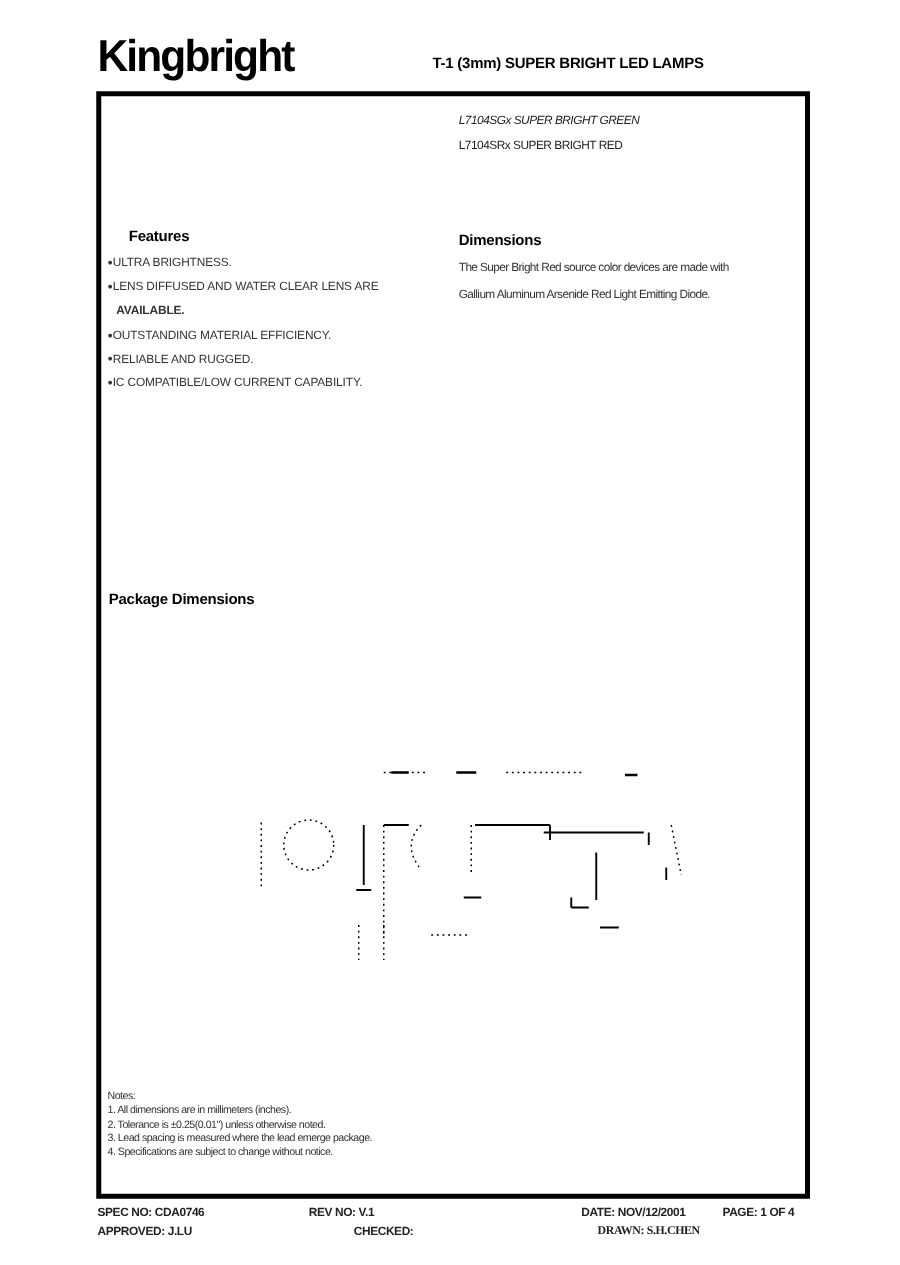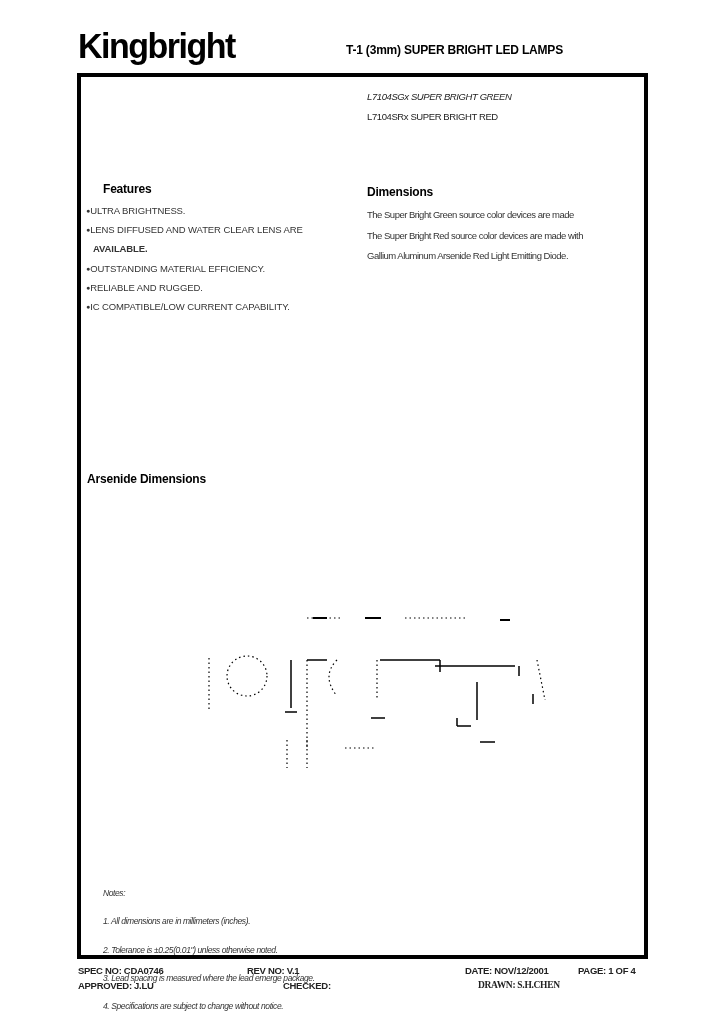--- a/index.html
+++ b/index.html
@@ -96,21 +96,21 @@
 
     .notes {
       left: 86px;
       top: 871px;
       font-size: 8.5px;
       line-height: 11.3px;
       color: #333;
       letter-spacing: -0.4px;
       white-space: nowrap;
     }
-    .notes p { margin: 17px; font-style: italic; }
+    .notes p { margin: 0; }
 
     .footer {
       font-size: 9.5px;
       font-weight: bold;
       color: #222;
       letter-spacing: -0.3px;
       white-space: nowrap;
       text-align: right;
     }
   </style>
@@ -130,26 +130,25 @@
   <li><span class="bullet">●</span><span>ULTRA BRIGHTNESS.</span></li>
   <li><span class="bullet">●</span><span>LENS DIFFUSED AND WATER CLEAR LENS ARE</span></li>
   <li class="cont">AVAILABLE.</li>
   <li><span class="bullet">●</span><span>OUTSTANDING MATERIAL EFFICIENCY.</span></li>
   <li><span class="bullet">●</span><span>RELIABLE AND RUGGED.</span></li>
   <li><span class="bullet">●</span><span>IC COMPATIBLE/LOW CURRENT CAPABILITY.</span></li>
 </ul>
 
 <div class="abs section-h" style="left:367px; top:185px;">Dimensions</div>
 <div class="abs desc">
-  <p>The Super Bright Green source color devices are made</p>
   <p>The Super Bright Red source color devices are made with</p>
   <p>Gallium Aluminum Arsenide Red Light Emitting Diode.</p>
 </div>
 
-<div class="abs section-h" style="left:87px; top:472px;">Arsenide Dimensions</div>
+<div class="abs section-h" style="left:87px; top:472px;">Package Dimensions</div>
 
 <svg class="abs drawing" viewBox="0 0 380 200" width="380" height="200">
   <g stroke="#000" fill="none" stroke-width="1.2" stroke-dasharray="1.5 3">
 
     <line x1="112" y1="28" x2="148" y2="28"></line>
     <line x1="210" y1="28" x2="272" y2="28"></line>
 
     <line x1="14" y1="68" x2="14" y2="120"></line>
     <circle cx="52" cy="86" r="20"></circle>
 

